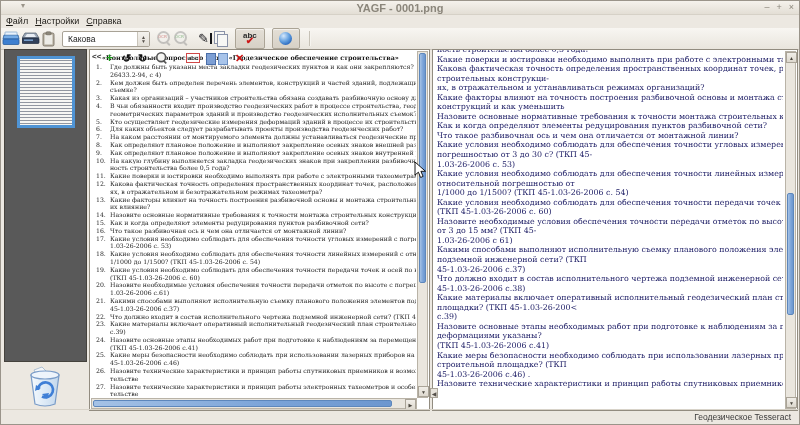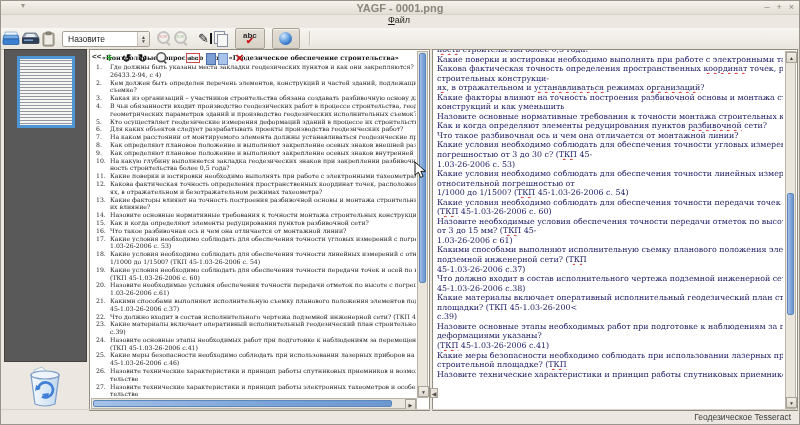--- a/index.html
+++ b/index.html
@@ -9,21 +9,21 @@
   
   .titlebar{position:absolute;top:0;left:0;right:0;height:13px;
             background:linear-gradient(#f5f2ec,#e3ded5);border-bottom:1px solid #d6d1c7;}
   .tb-mark{position:absolute;left:20px;top:0px;font-size:8px;color:#9b958a;}
   .title{position:absolute;left:0;right:0;top:1px;text-align:center;font-size:11px;
          font-weight:bold;color:#8b867b;}
   .winbtns{position:absolute;right:5px;top:0px;display:flex;gap:7px;font-size:9px;color:#8b867b;}
   .winbtns span{cursor:default;line-height:12px;}
   
   .menubar{position:absolute;top:13px;left:0;right:0;height:14px;display:flex;align-items:center;
-           padding-left:5px;font-size:9px;color:#1e1c18;flex-direction:column;}
+           padding-left:5px;font-size:9px;color:#1e1c18;}
   .mitem{padding:1px 7px 1px 0;}
   .mitem u{text-decoration:underline;}
   
   .toolbar{position:absolute;top:27px;left:0;right:0;height:21px;
            background:linear-gradient(#f8f6f2,#e9e5dd);border-bottom:1px solid #cdc8be;
            display:flex;align-items:center;}
   .tbtn{height:19px;display:flex;align-items:center;justify-content:center;margin:0 1px;}
   .framed{border:1px solid #aba496;border-radius:2px;background:linear-gradient(#e4dfd6,#d7d1c6);
           box-shadow:inset 0 1px 1px rgba(255,255,255,.6);padding:0 2px;}
   .sep{width:1px;height:15px;background:#c6c1b6;border-right:1px solid #f6f4ef;margin:0 4px;}
@@ -92,21 +92,21 @@
   .img-vsb .sb-btn{position:absolute;left:0;bottom:0;width:11px;height:11px;}
   .img-hsb{position:absolute;left:1px;bottom:1px;right:12px;height:11px;}
   .img-hsb .sb-thumb{position:absolute;top:1px;bottom:1px;left:1px;width:297px;}
   .img-hsb .sb-btn{position:absolute;right:0;top:0;width:11px;height:11px;}
   
   .textpanel{position:absolute;left:431px;top:48px;width:366px;height:362px;background:#fff;
              border:1px solid #928c80;box-sizing:border-box;overflow:hidden;}
   .oclines{position:absolute;left:4px;top:-5px;right:14px;height:420px;overflow:hidden;}
   .oline{height:9.55px;line-height:9.55px;white-space:nowrap;overflow:hidden;
          font-family:"DejaVu Serif",serif;font-size:7.9px;color:#1a1a63;}
-  .sq{text-decoration:underline;text-decoration-style:wavy;text-decoration-color:#d31111;
+  .sq{text-decoration-style:wavy;text-decoration-color:#d31111;
       text-decoration-thickness:1px;text-underline-offset:1px;}
   .txt-vsb{position:absolute;right:1px;top:1px;width:11px;height:358px;}
   .txt-vsb .up{position:absolute;left:0;top:0;width:11px;height:11px;}
   .txt-vsb .dn{position:absolute;left:0;bottom:0;width:11px;height:11px;}
   .txt-vsb .sb-thumb{position:absolute;left:1px;right:1px;top:141px;height:120px;}
   .split-arrow{position:absolute;left:429px;top:387px;width:8px;height:10px;font-size:6px;
                color:#55504a;background:#e8e4dc;border:1px solid #aaa498;display:flex;
                align-items:center;justify-content:center;box-sizing:border-box;}
   
   .statusbar{position:absolute;left:0;right:0;bottom:0;height:14px;border-top:1px solid #d8d3c9;
@@ -153,21 +153,21 @@
       </svg>
     </div>
     <div class="tbtn">
       <svg class="ic" width="13" height="16" viewBox="0 0 13 16">
         <rect x="1" y="2" width="11" height="13" rx="1.5" fill="#b9b2a4" stroke="#6e685c" stroke-width="0.8"></rect>
         <rect x="2.6" y="3.8" width="7.8" height="9.6" fill="#ecebe6"></rect>
         <rect x="4" y="0.8" width="5" height="3" rx="1" fill="#8d887c" stroke="#6e685c" stroke-width="0.6"></rect>
       </svg>
     </div>
     <div class="combo">
-      <span>Назовите</span>
+      <span>Какова</span>
       <span class="spin">
           <span>▲</span>
           <span>▼</span>
         </span>
     </div>
     <div class="tbtn ocrbtn">
       <span class="mag">
         <span class="lens"></span>
           <span class="handle"></span>
         <span class="txt" style="color:#c05050;">OCR</span>
@@ -327,20 +327,21 @@
         <div class="oline">Что должно входит в состав исполнительного чертежа подземной инженерной сети? (</div>
         <div class="oline">45-1.03-26-2006 с.38)</div>
         <div class="oline">Какие материалы включает оперативный исполнительный геодезический план строительной</div>
         <div class="oline">площадки? (<span class="sq">ТКП</span> 45-1.03-26-200&lt;</div>
         <div class="oline">с.39)</div>
         <div class="oline">Назовите основные этапы необходимых работ при подготовке к наблюдениям за перемещениями и</div>
         <div class="oline">деформациями указаны?</div>
         <div class="oline">(<span class="sq">ТКП</span> 45-1.03-26-2006 с.41)</div>
         <div class="oline">Какие меры безопасности необходимо соблюдать при использовании лазерных приборов на</div>
         <div class="oline">строительной площадке? (<span class="sq">ТКП</span></div>
+        <div class="oline">45-1.03-26-2006 с.46) .</div>
         <div class="oline">Назовите технические характеристики и принцип работы спутниковых приемников и возможности</div>
       </div>
     <div class="txt-vsb sb-track">
       <div class="sb-btn up">▲</div>
       <div class="sb-thumb"></div>
       <div class="sb-btn dn">▼</div>
     </div>
   </div>
 
   <div class="split-arrow">◀</div>

